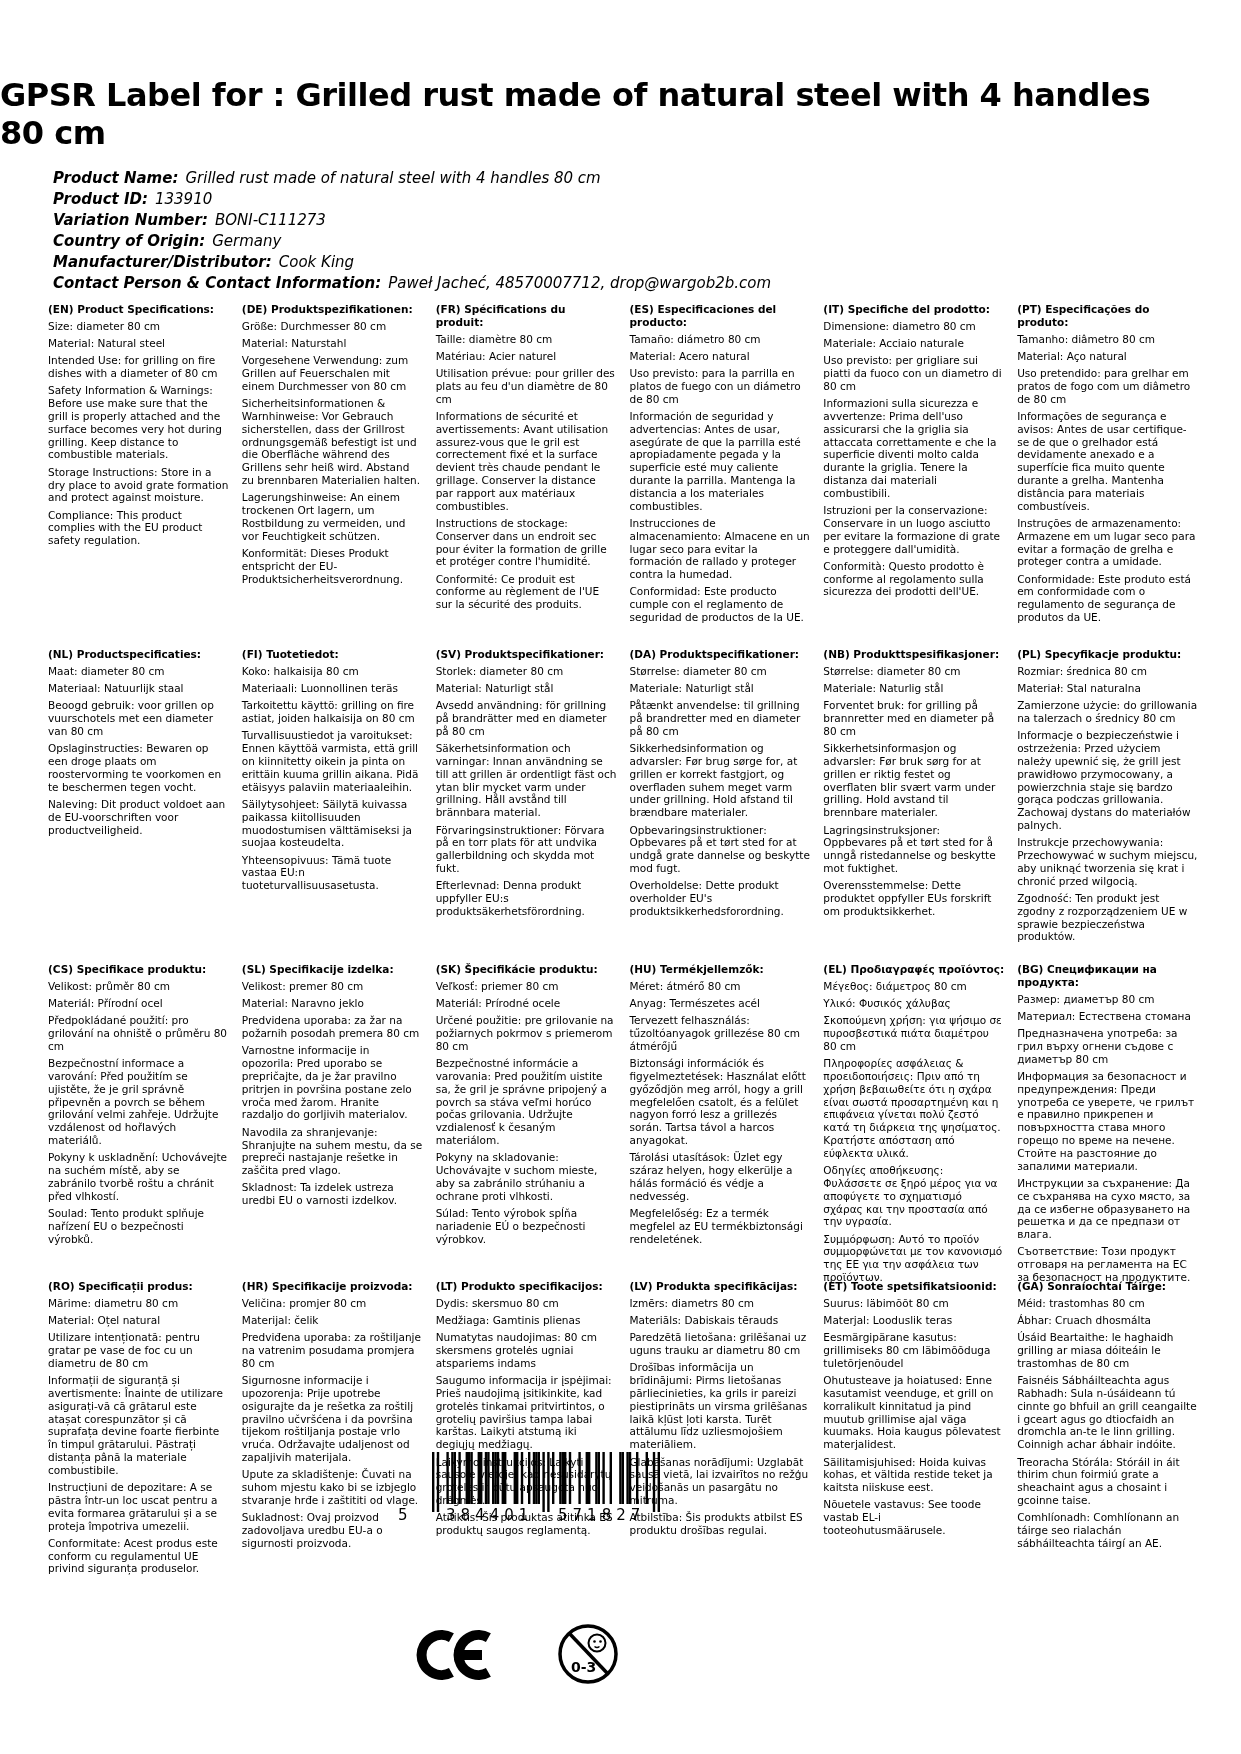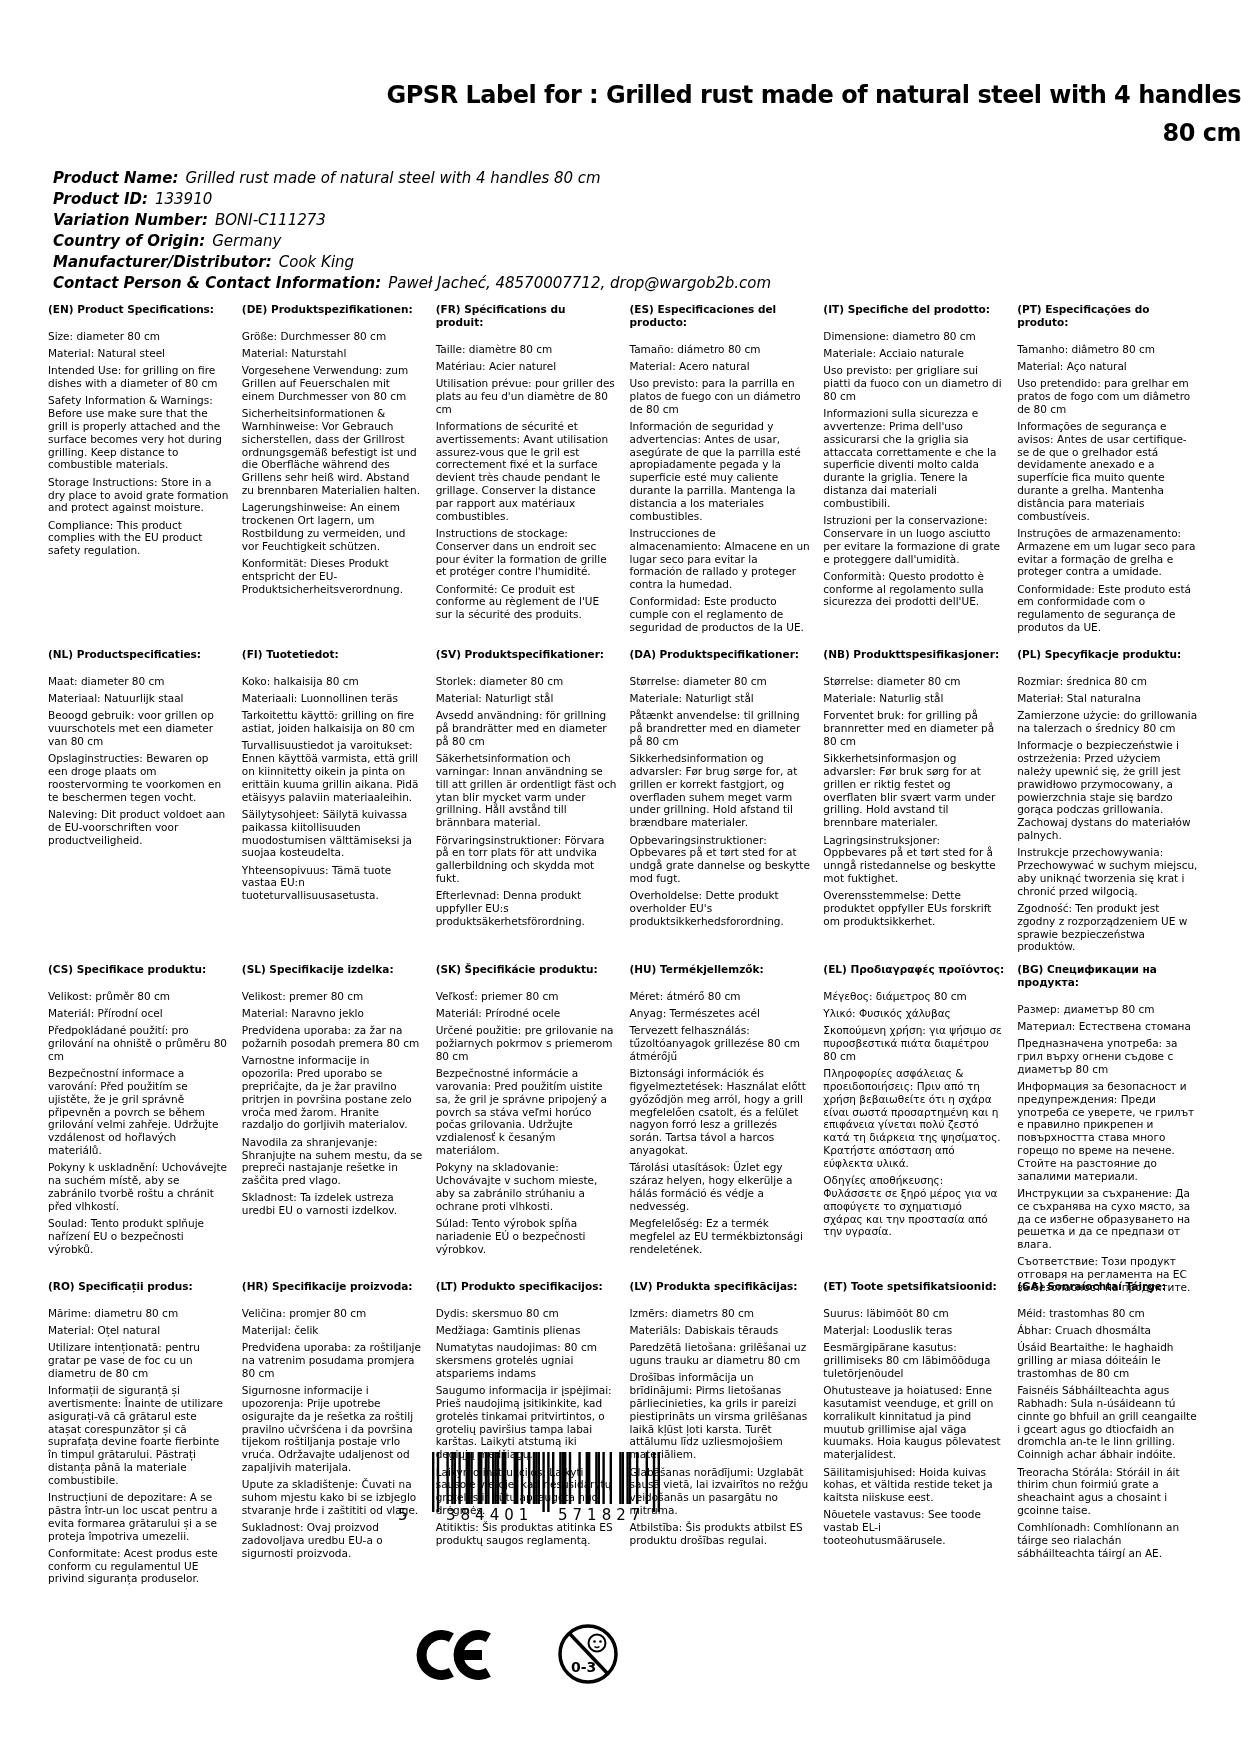--- a/index.html
+++ b/index.html
@@ -1,31 +1,31 @@
 <!DOCTYPE html>
 <html><head>
 <meta charset="utf-8">
 <style>
   html,body{margin:0;padding:0;background:#888;}
   .page{position:relative;width:1241px;height:1754px;background:#ffffff;color:#000;
         font-family:"DejaVu Sans",sans-serif;margin:0 auto;overflow:hidden;}
-  .doc-title{position:absolute;top:76px;left:0;width:100%;text-align:right;
-        font-size:24px;font-weight:bold;line-height:38px;white-space:pre-line;
+  .doc-title{position:absolute;top:76px;left:0;width:100%;text-align:left;
+        font-size:32px;font-weight:bold;line-height:38px;white-space:pre-line;
         font-family:"DejaVu Sans",sans-serif;letter-spacing:-0.5px;}
   .product-info{position:absolute;left:53px;top:168px;font-size:15px;line-height:21px;}
   .info-row{white-space:nowrap;font-style:italic;}
   .info-label{font-weight:bold;}
   .info-value{font-weight:normal;margin-left:7px;}
   .specs-grid{position:absolute;left:48px;top:303px;width:1150px;
         display:grid;grid-template-columns:repeat(6,1fr);column-gap:13px;
         grid-template-rows:345px 315px 317px 330px;}
   .spec-block{font-size:10.5px;line-height:12.8px;overflow:visible;}
   .spec-title{font-weight:bold;font-size:10.5px;margin:0 0 1px 0;}
   .spec-block p{margin:4.5px 0 0 0;}
-  .spec-block p.first{margin-top:14px;}
+  .spec-block p.first{margin-top:4px;}
   .barcode{position:absolute;left:398px;top:1452px;width:270px;height:92px;}
   .barcode svg{position:absolute;left:34px;top:0;}
   .barcode-digits span{position:absolute;top:54px;font-size:15px;letter-spacing:5px;
         font-family:"DejaVu Sans",sans-serif;}
   .bc-first{left:0;}
   .bc-g1{left:48px;}
   .bc-g2{left:160px;}
   .ce-mark{position:absolute;left:412px;top:1628px;}
   .age-mark{position:absolute;left:556px;top:1616px;}
 </style>
@@ -190,20 +190,21 @@
         <p>Tárolási utasítások: Üzlet egy száraz helyen, hogy elkerülje a hálás formáció és védje a nedvesség.</p>
         <p>Megfelelőség: Ez a termék megfelel az EU termékbiztonsági rendeletének.</p>
       </div>
       <div class="spec-block">
         <div class="spec-title">(EL) Προδιαγραφές προϊόντος:</div>
         <p class="first">Μέγεθος: διάμετρος 80 cm</p>
         <p>Υλικό: Φυσικός χάλυβας</p>
         <p>Σκοπούμενη χρήση: για ψήσιμο σε πυροσβεστικά πιάτα διαμέτρου 80 cm</p>
         <p>Πληροφορίες ασφάλειας &amp; προειδοποιήσεις: Πριν από τη χρήση βεβαιωθείτε ότι η σχάρα είναι σωστά προσαρτημένη και η επιφάνεια γίνεται πολύ ζεστό κατά τη διάρκεια της ψησίματος. Κρατήστε απόσταση από εύφλεκτα υλικά.</p>
         <p>Οδηγίες αποθήκευσης: Φυλάσσετε σε ξηρό μέρος για να αποφύγετε το σχηματισμό σχάρας και την προστασία από την υγρασία.</p>
+        <p>Συμμόρφωση: Αυτό το προϊόν συμμορφώνεται με τον κανονισμό της ΕΕ για την ασφάλεια των προϊόντων.</p>
       </div>
       <div class="spec-block">
         <div class="spec-title">(BG) Спецификации на продукта:</div>
         <p class="first">Размер: диаметър 80 cm</p>
         <p>Материал: Естествена стомана</p>
         <p>Предназначена употреба: за грил върху огнени съдове с диаметър 80 cm</p>
         <p>Информация за безопасност и предупреждения: Преди употреба се уверете, че грилът е правилно прикрепен и повърхността става много горещо по време на печене. Стойте на разстояние до запалими материали.</p>
         <p>Инструкции за съхранение: Да се съхранява на сухо място, за да се избегне образуването на решетка и да се предпази от влага.</p>
         <p>Съответствие: Този продукт отговаря на регламента на ЕС за безопасност на продуктите.</p>
       </div>

